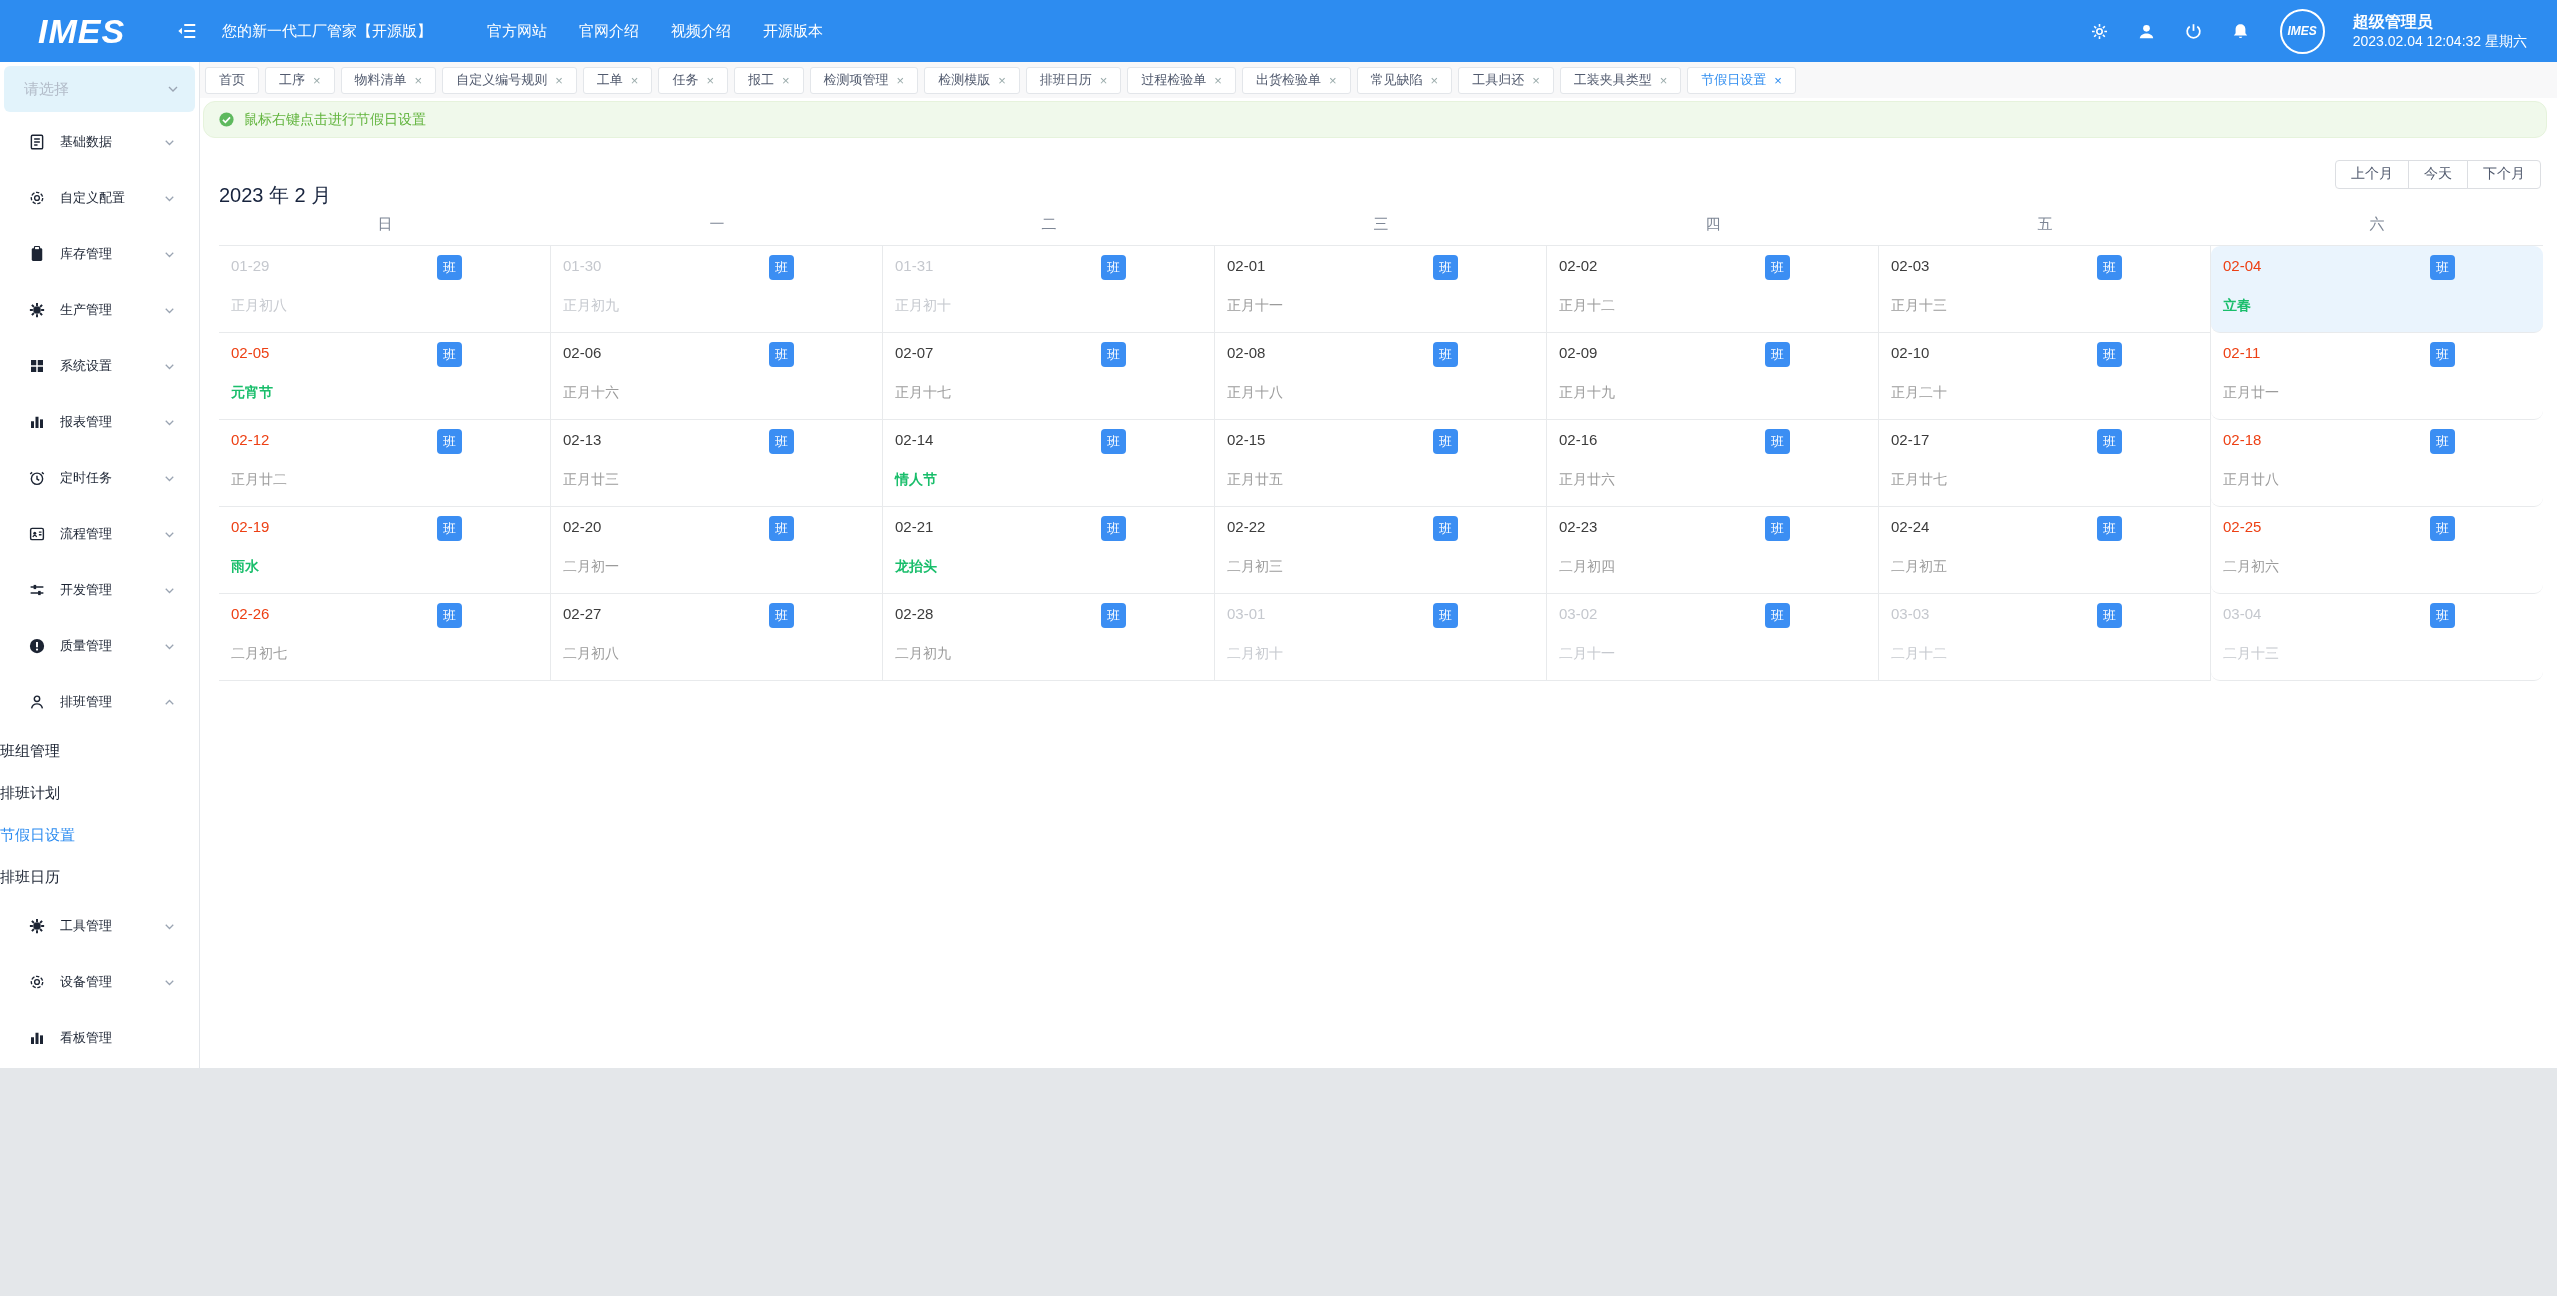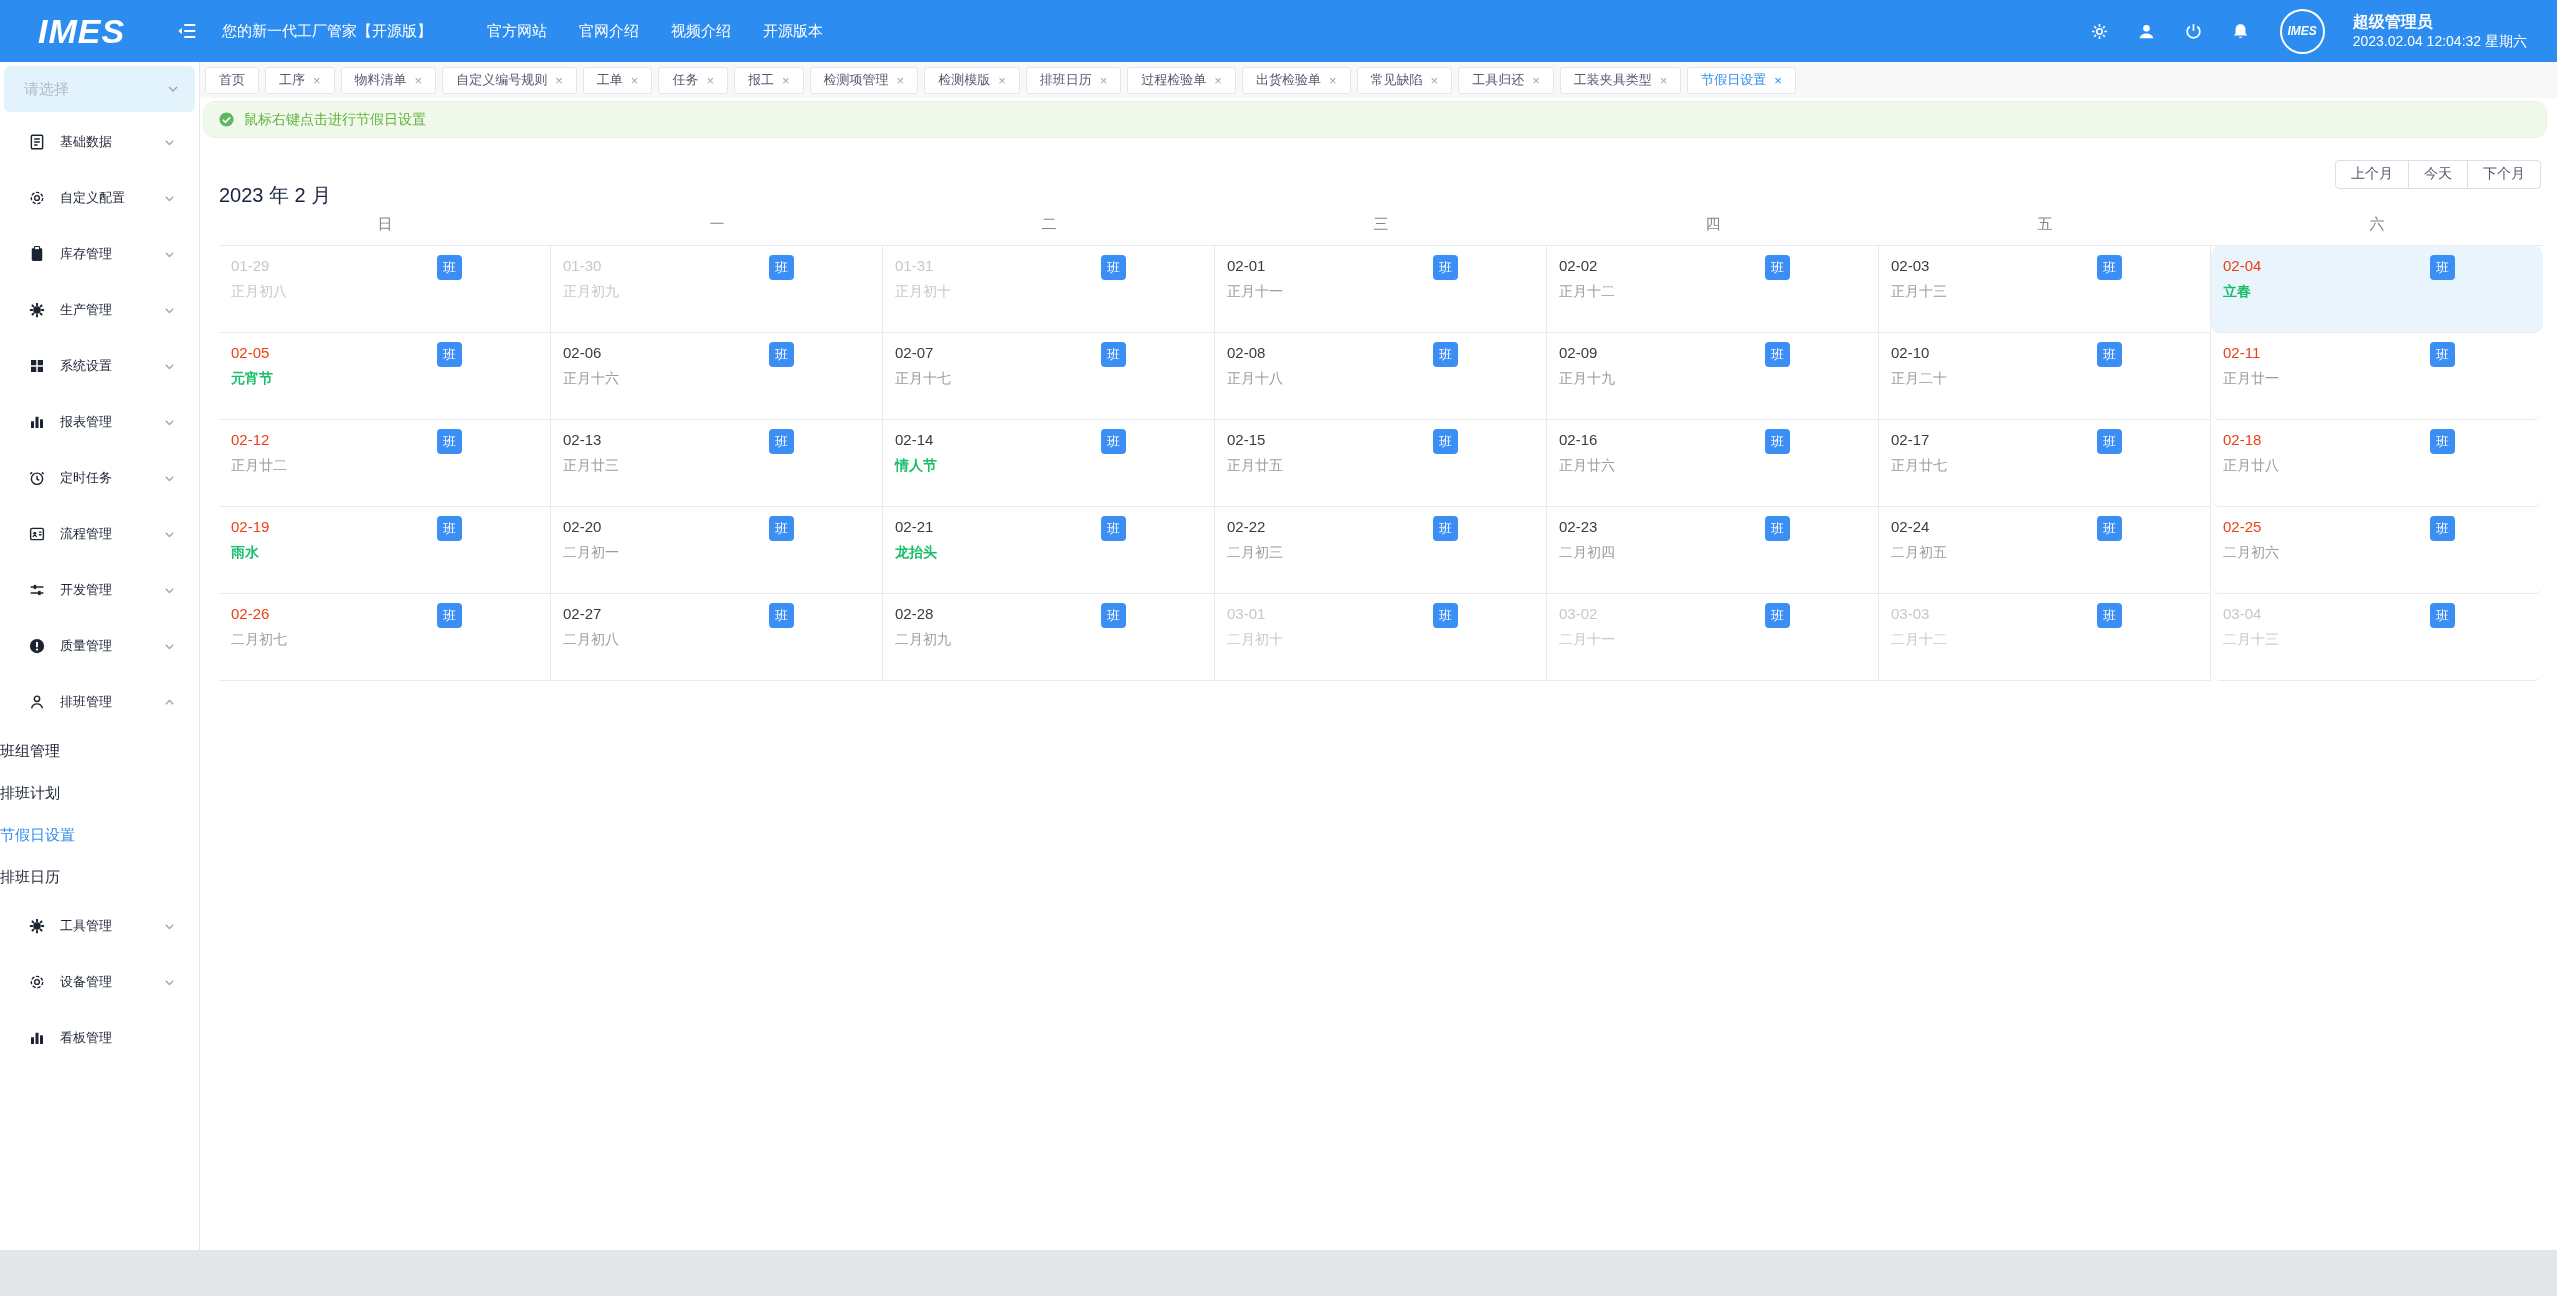--- a/index.html
+++ b/index.html
@@ -1,18 +1,18 @@
 <!DOCTYPE html>
 <html><head>
 <meta charset="utf-8">
 <style>
   * { box-sizing: border-box; margin: 0; padding: 0; }
   html,body { font-family: "Liberation Sans","DejaVu Sans",sans-serif; }
   body { background:#e4e7ea; width:2557px; height:1296px; overflow:hidden; }
-  #app { width:2557px; height:1250px; background:#fff; display:flex; flex-direction:column; }
+  #app { width:2557px; height:1068px; background:#fff; display:flex; flex-direction:column; }
 
   
   .topbar { height:62px; background:#2d8cf0; display:flex; align-items:center; position:relative; flex:0 0 auto; }
   .logo { position:absolute; left:38px; color:#fff; font-size:34px; font-weight:900; letter-spacing:1px; font-style:italic; }
   .hamburger { position:absolute; left:176px; top:20px; width:22px; height:22px; color:#fff; cursor:pointer; }
   .app-title { position:absolute; left:222px; color:#fff; font-size:15px; }
   .topnav { position:absolute; left:487px; display:flex; gap:32px; }
   .topnav a { color:#fff; font-size:15px; text-decoration:none; cursor:pointer; }
   .topbar-right { position:absolute; right:30px; display:flex; align-items:center; gap:28px; }
   .action-icon { width:19px; height:19px; color:#fff; cursor:pointer; }
@@ -58,21 +58,21 @@
   .btn-group button:first-child { border-radius:4px 0 0 4px; margin-left:0; }
   .btn-group button:last-child { border-radius:0 4px 4px 0; }
 
   .weekdays { display:grid; grid-template-columns:repeat(7,1fr); height:42px; border-bottom:1px solid #e8eaec; margin-top:10px; }
   .weekdays div { display:flex; align-items:center; justify-content:center; font-size:15px; color:#7d8695; }
 
   .cal-grid { display:grid; grid-template-columns:repeat(7,1fr); }
   .cal-cell { height:87px; border-bottom:1px solid #e8eaec; border-right:1px solid #e8eaec; position:relative; padding:11px 0 0 12px; cursor:pointer; background:#fff; }
   .cal-cell:nth-child(7n) { border-right:none;border-radius:9px; }
   .cal-cell .d { font-size:15px; color:#3c3c3c; display:block; }
-  .cal-cell .l { font-size:14px; color:#9b9b9b; display:block; margin-top:9px; }
+  .cal-cell .l { font-size:14px; color:#9b9b9b; display:block; margin-top:23px; }
   .cal-cell.red .d { color:#ed4014; }
   .cal-cell.holiday .l { color:#19be6b;font-weight:bold; }
   .cal-cell.dim .d, .cal-cell.dim .l { color:#c5c8ce; }
   .cal-cell.today { background:#eaf4fd; }
   .badge { position:absolute; top:9px; right:88px; width:25px; height:25px; background:#3b8ef3; border-radius:4px; color:#fff; font-size:13px; display:flex; align-items:center; justify-content:center; }
 </style>
 </head>
 <body>
 
 <div id="app">

